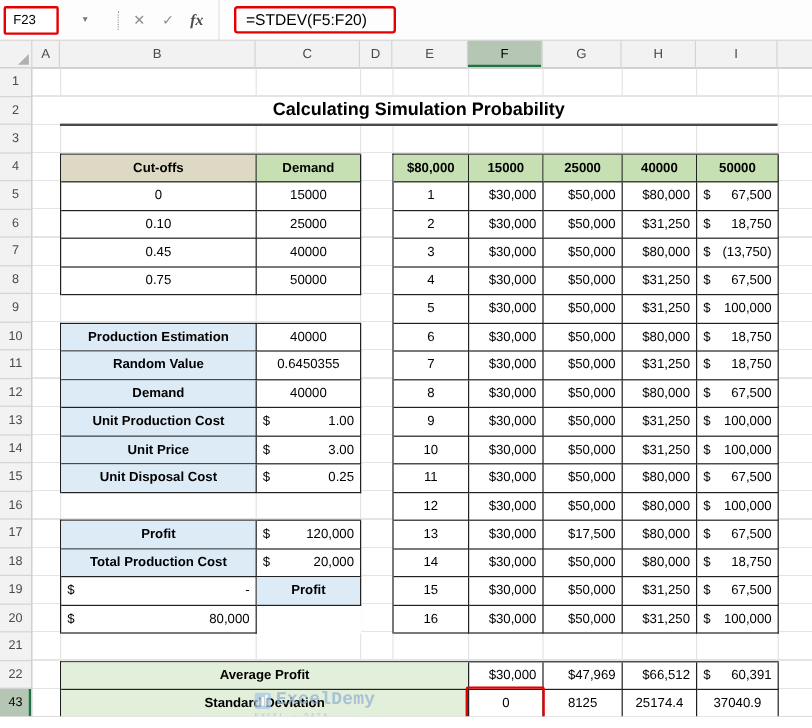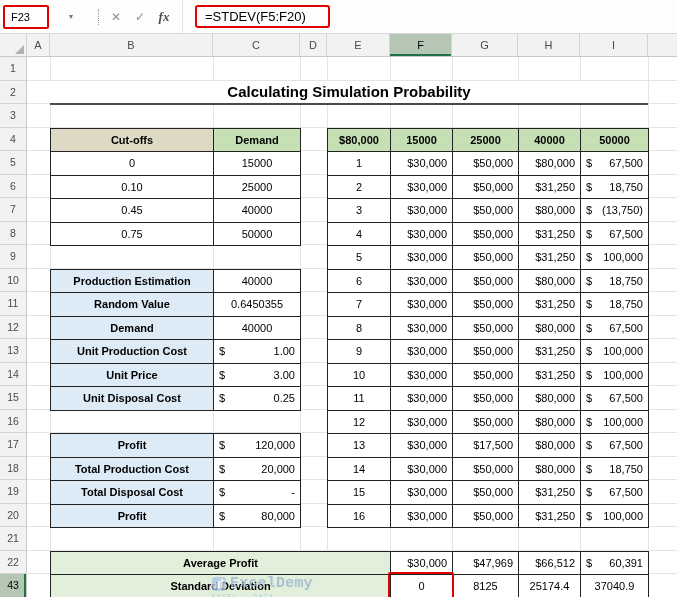--- a/index.html
+++ b/index.html
@@ -179,21 +179,20 @@
       <div class="c ctr b blue">Profit</div>
       <div class="c acct">
           <span>$</span>
           <span>120,000</span>
         </div>
       <div class="c ctr b blue">Total Production Cost</div>
       <div class="c acct">
           <span>$</span>
           <span>20,000</span>
         </div>
-      <div class="c ctr b blue">Total Disposal Cost</div>
       <div class="c acct">
           <span>$</span>
           <span>-</span>
         </div>
       <div class="c ctr b blue">Profit</div>
       <div class="c acct">
           <span>$</span>
           <span>80,000</span>
         </div>
     </div>

